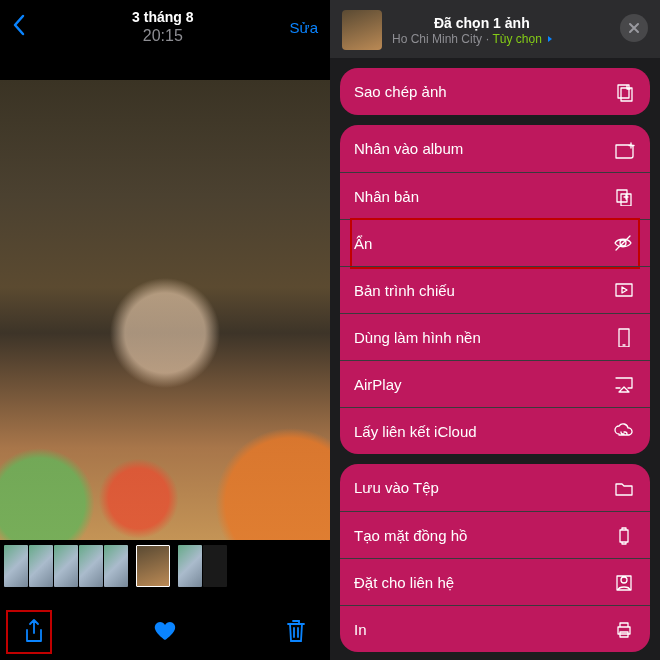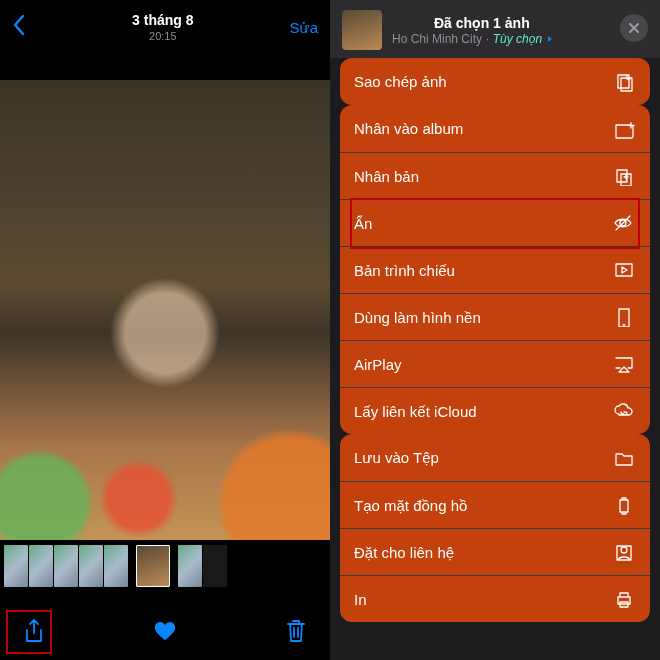--- a/index.html
+++ b/index.html
@@ -3,21 +3,21 @@
 <meta charset="utf-8">
 <style>
   * { margin: 0; padding: 0; box-sizing: border-box; font-family: -apple-system, "Helvetica Neue", Arial, sans-serif; }
   body { background: #fff; width: 660px; height: 660px; display: flex; }
   .phone { width: 50%; height: 100%; background: #000; position: relative; overflow: hidden; }
   .phone.right { background: #1c1c1e; }
   
   .nav { display: flex; align-items: center; justify-content: flex-start; padding: 6px 12px 2px; color: #0a84ff; height: 50px; }
   .nav-center { text-align: center; color: #fff; flex: 1; }
   .date { font-size: 14px; font-weight: 600; color:#fff;}
-  .time { font-size: 11px; color: #8e8e93; margin-top: 2px; }
+  .time { font-size: 16px; color: #8e8e93; margin-top: 2px; }
   .edit { font-size: 15px; color: #0a84ff; }
   .back { width: 24px; }
   .back svg { width: 14px; height: 22px; }
   .photo { width: 100%; height: 460px; background: linear-gradient(180deg,#3a3324 0%,#4b4130 25%,#5b4a30 45%,#3d3428 55%,#a8764a 80%,#c49456 100%); position: relative; margin-top: 30px; }
   .photo::before { content:""; position:absolute; inset:0; background:
      radial-gradient(circle at 50% 55%, rgba(240,210,180,0.6) 0 40px, transparent 55px),
      radial-gradient(circle at 12% 92%, rgba(100,180,90,0.8) 0 45px, transparent 55px),
      radial-gradient(circle at 42% 91%, rgba(230,80,50,0.8) 0 30px, transparent 40px),
      radial-gradient(circle at 88% 92%, rgba(230,120,40,0.8) 0 65px, transparent 75px); }
   .strip { display:flex; gap:1px; padding:4px 0 0 4px; height:48px; align-items:center;}
@@ -26,26 +26,26 @@
   .thumb.end { background:#333; opacity:0.5;}
   .toolbar { position:absolute; bottom:0; left:0; right:0; height:55px; display:flex; align-items:center; justify-content:space-between; padding:0 22px;}
   .toolbar svg { width:24px; height:26px; }
   .hl-red { position:absolute; border:2.5px solid #c00000; pointer-events:none; }
   .hl-share { left:6px; bottom:6px; width:46px; height:44px; }
   
   .sheet-head { display:flex; align-items:center; padding:10px 12px 8px; gap:10px; background:#2c2c2e; position:relative;}
   .sheet-thumb { width:40px; height:40px; border-radius:4px; background:linear-gradient(160deg,#5a4a33,#bb8a55);}
   .sheet-title { color:#fff; font-size:14px; font-weight:600;margin-left:42px;}
   .sheet-sub { color:#8e8e93; font-size:12px; margin-top:1px;}
-  .sheet-sub .link { color:#5eead4;font-style:italic;}
+  .sheet-sub .link { color:#84cc16;}
   .sheet-sub svg { width:8px; height:8px; display:inline; vertical-align:middle; fill:#0a84ff; margin-left:1px;}
   .close-btn { width:28px; height:28px; border-radius:14px; background:#48484a; position:absolute; right:12px; top:14px; display:flex; align-items:center; justify-content:center;}
   .close-btn svg { width:12px; height:12px; }
   .menu { padding:0 10px; }
-  .group { background:#c2410c; border-radius:12px; overflow:hidden;}
+  .group { background:#be185d; border-radius:18px; margin-top:10px; overflow:hidden;}
   .row { display:flex; align-items:center; justify-content:space-between; padding:13px 14px; border-top:0.5px solid #3a3a3c; min-height:47px;}
   .row:first-child { border-top:none;}
   .row-label { color:#fff; font-size:15px;}
   .row-icon { width:24px; display:flex; justify-content:center;}
   .row-icon svg { width:22px; height:20px; stroke:#fff; fill:none; stroke-width:1.5;}
   .row.hl::after{content:"";position:absolute;left:10px;right:10px;height:47px;border:2px solid #c00000;pointer-events:none;}
   .row-rel{position:relative;}
 </style>
 </head>
 <body>

